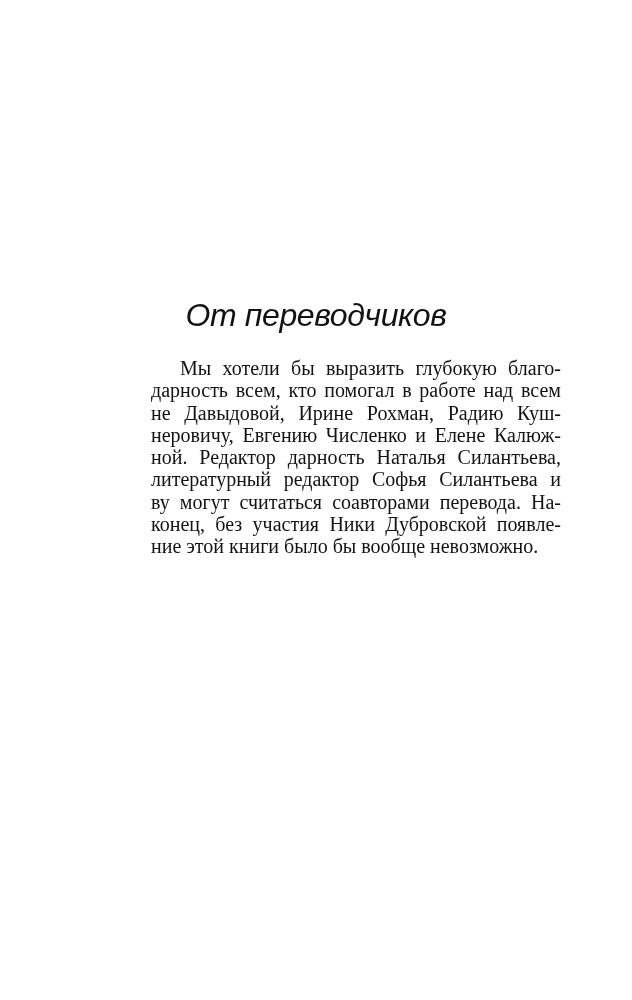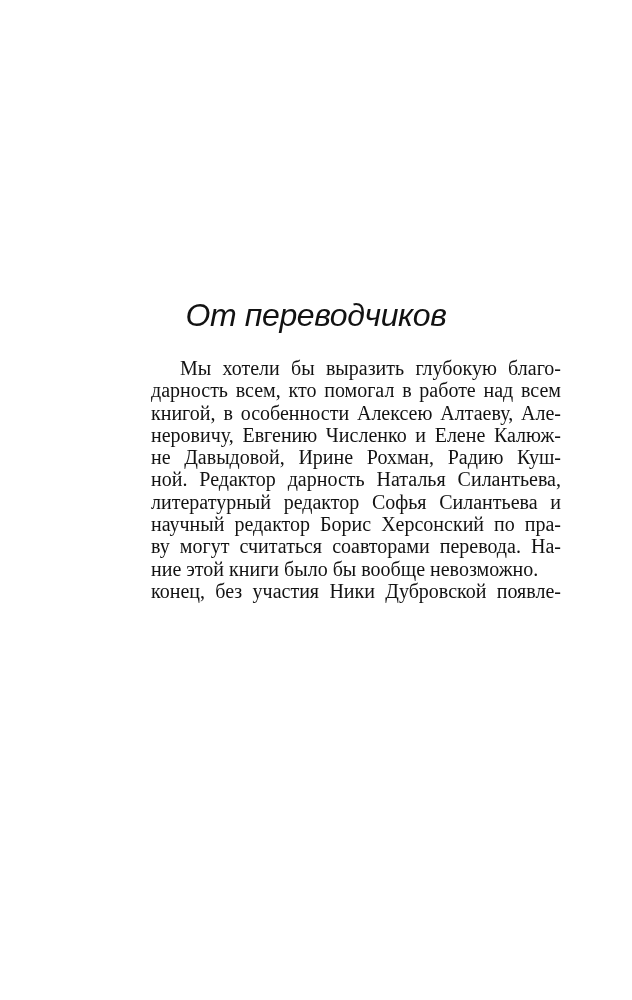--- a/index.html
+++ b/index.html
@@ -55,24 +55,22 @@
 </head>
 <body>
 
 <div class="page">
 
   <h1 class="chapter-heading">От переводчиков</h1>
 
   <div class="paragraph">
     <div class="line first">Мы хотели бы выразить глубокую благо-</div>
     <div class="line">дарность всем, кто помогал в работе над всем</div>
-    <div class="line">книгой, в особенности Алексею Алтаеву, Але-</div>
+    <div class="line">не Давыдовой, Ирине Рохман, Радию Куш-</div>
     <div class="line">неровичу, Евгению Численко и Елене Калюж-</div>
-    <div class="line">не Давыдовой, Ирине Рохман, Радию Куш-</div>
     <div class="line">ной. Редактор дарность Наталья Силантьева,</div>
     <div class="line">литературный редактор Софья Силантьева и</div>
-    <div class="line">научный редактор Борис Херсонский по пра-</div>
     <div class="line">ву могут считаться соавторами перевода. На-</div>
+    <div class="line">конец, без участия Ники Дубровской появле-</div>
     <div class="line last">ние этой книги было бы вообще невозможно.</div>
-    <div class="line">конец, без участия Ники Дубровской появле-</div>
   </div>
 
 </div>
 
 </body></html>

